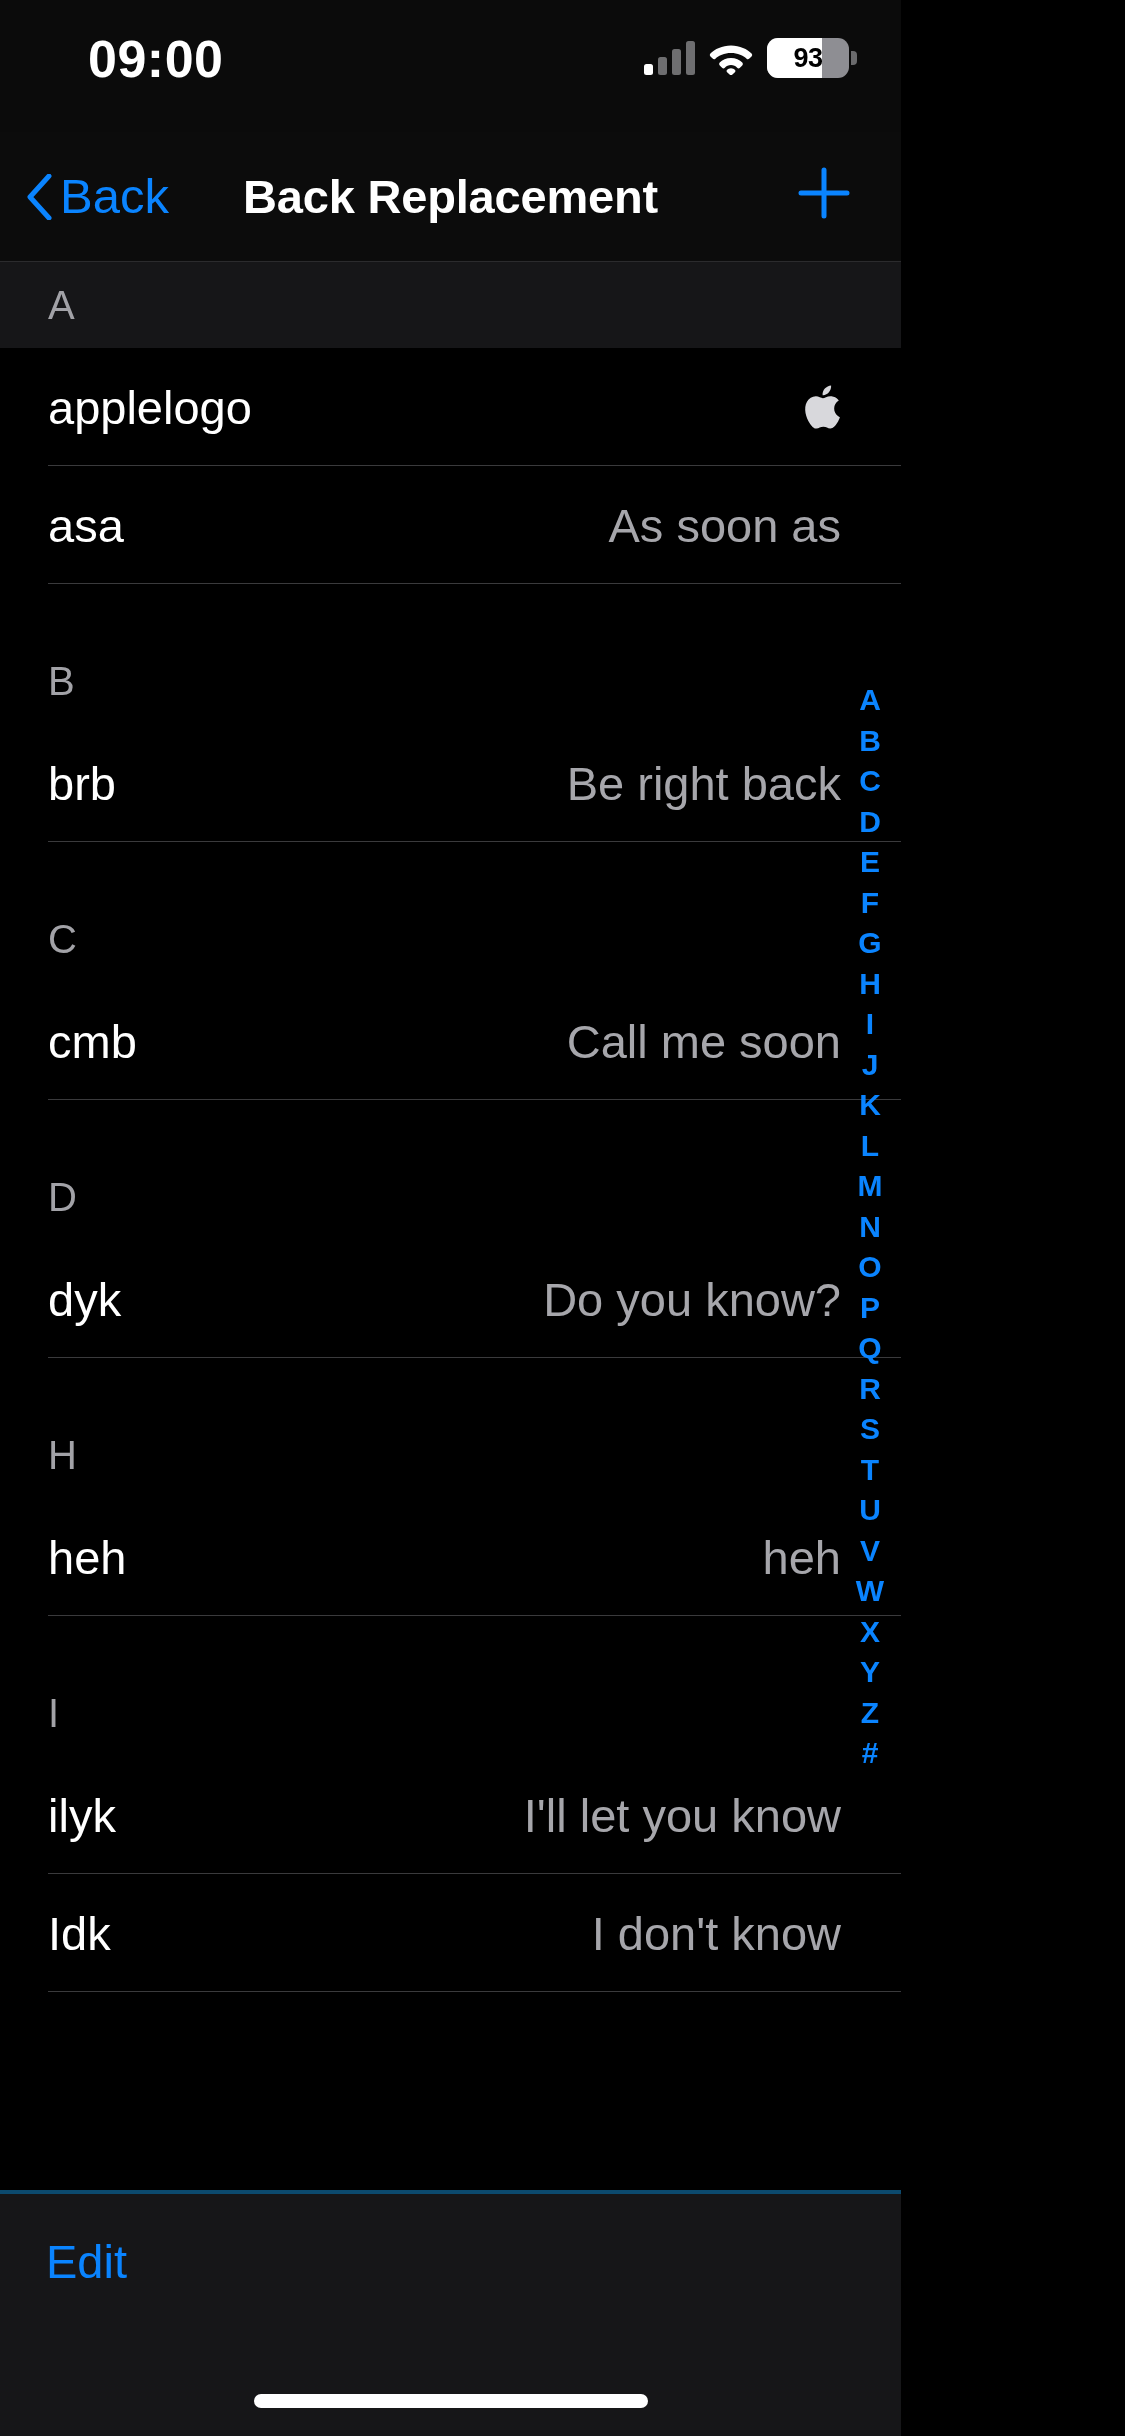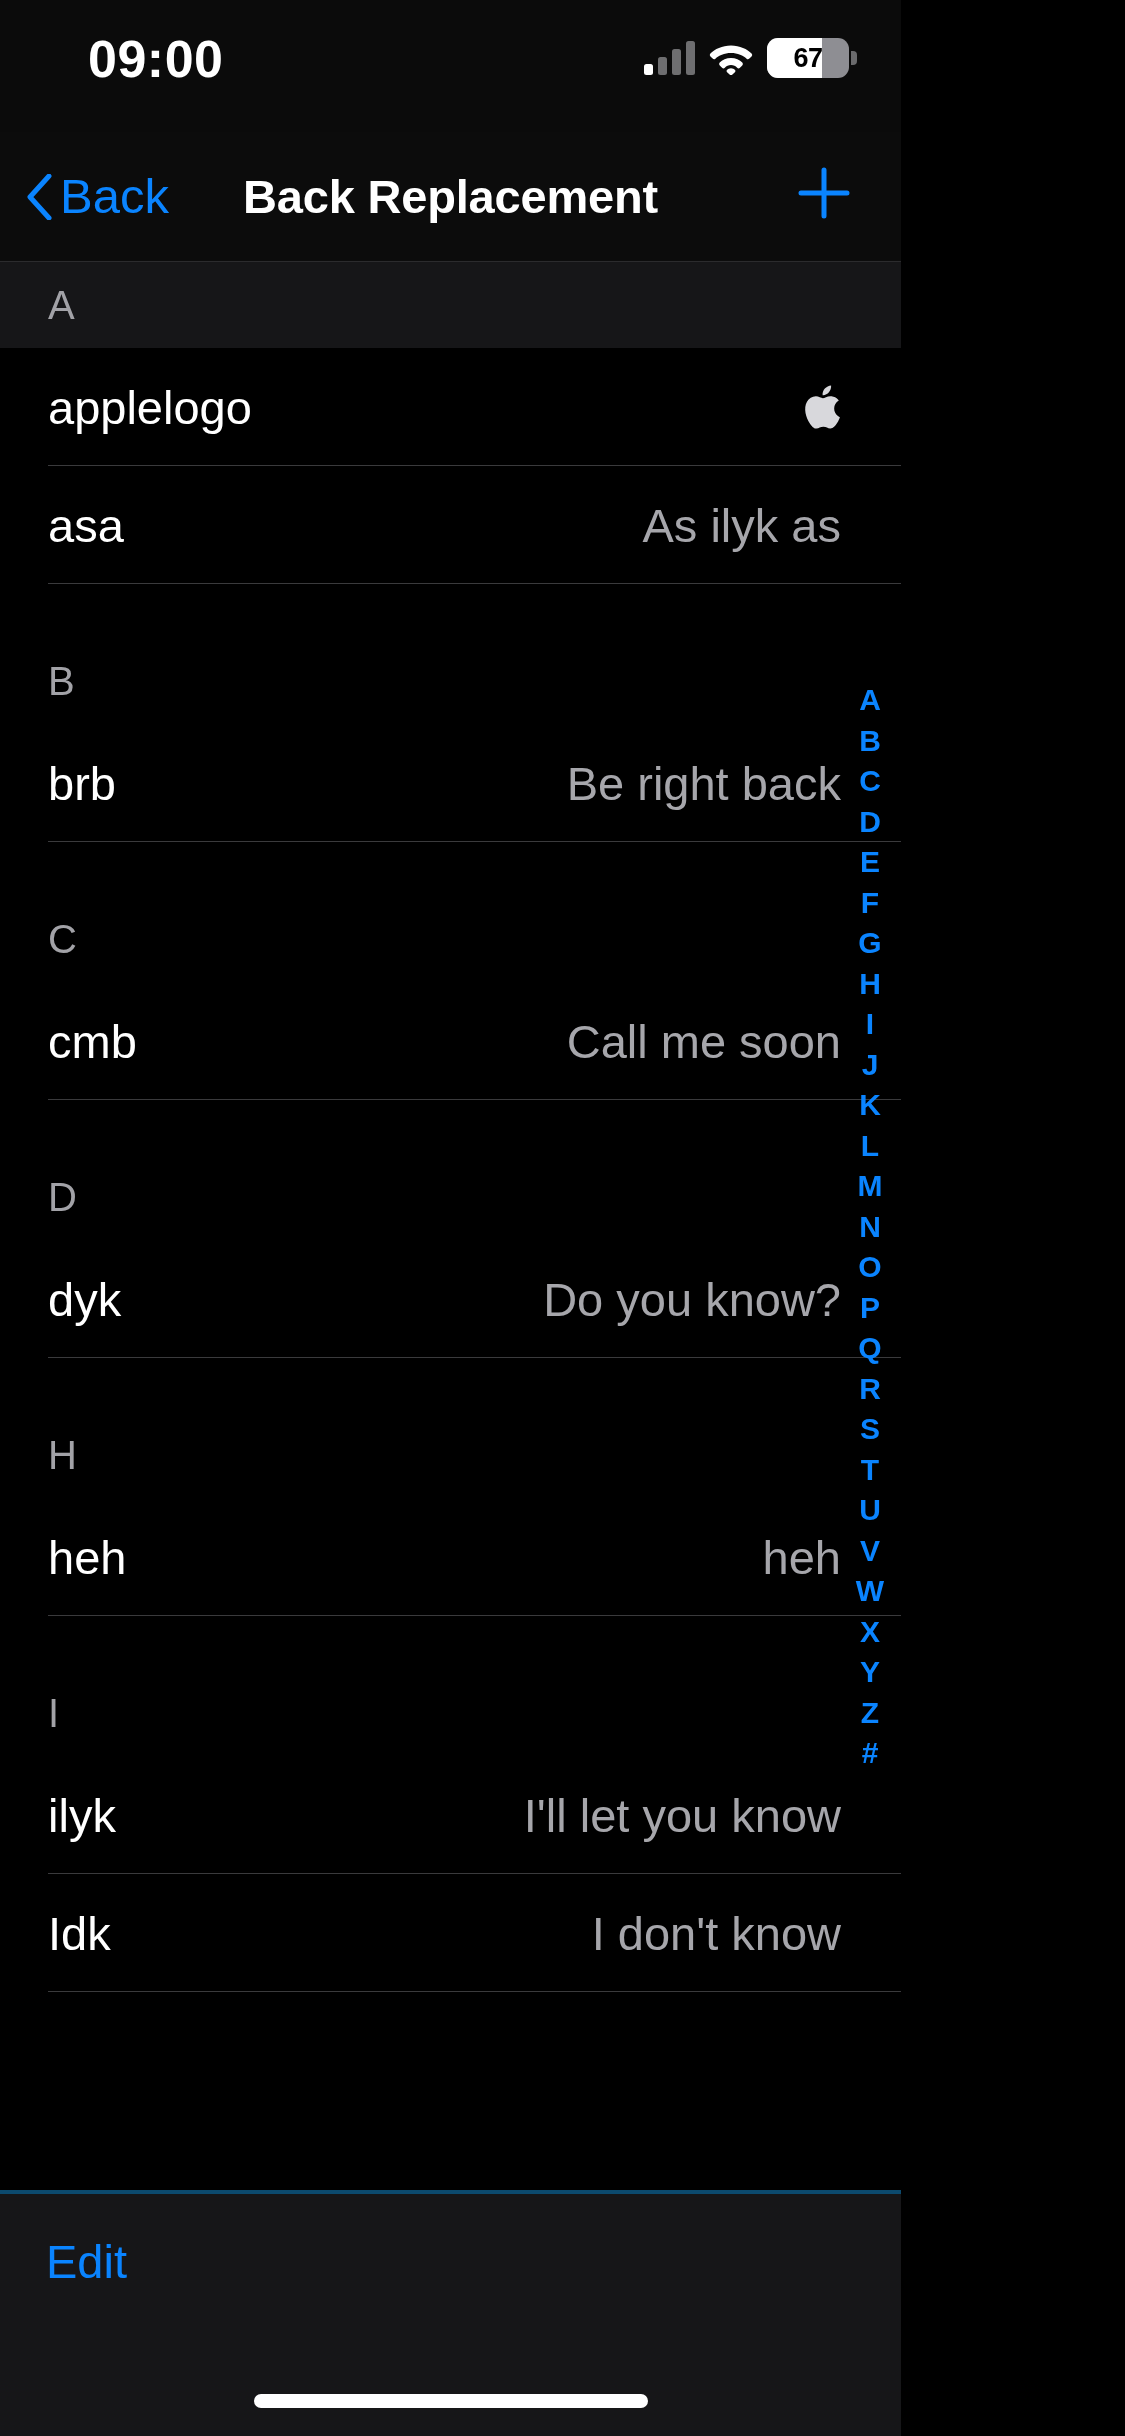--- a/index.html
+++ b/index.html
@@ -224,21 +224,21 @@
           <i></i>
           <i></i>
       </div>
       <svg class="wifi" viewBox="0 0 44 34">
         <path d="M22 4.5C13.2 4.5 5.6 8.2 1.4 12.6a2 2 0 0 0 .05 2.8l2.2 2.2a2 2 0 0 0 2.75.06C9.6 14.6 15.4 12 22 12s12.4 2.6 15.6 5.66a2 2 0 0 0 2.75-.06l2.2-2.2a2 2 0 0 0 .05-2.8C38.4 8.2 30.8 4.5 22 4.5Z" fill="#ffffff"></path>
         <path d="M22 17c-4.6 0-8.8 1.9-11.3 4.6a2 2 0 0 0 .05 2.8l2.3 2.3a2 2 0 0 0 2.8 0C17.3 25.1 19.5 24 22 24s4.7 1.1 6.15 2.7a2 2 0 0 0 2.8 0l2.3-2.3a2 2 0 0 0 .05-2.8C30.8 18.9 26.6 17 22 17Z" fill="#ffffff"></path>
         <path d="M22 27.2c-1.6 0-3.1.7-4 1.8a1.6 1.6 0 0 0 .1 2.2l2.75 2.6a1.6 1.6 0 0 0 2.3 0l2.75-2.6a1.6 1.6 0 0 0 .1-2.2c-.9-1.1-2.4-1.8-4-1.8Z" fill="#ffffff"></path>
       </svg>
       <div class="battery">
         <div class="battery-fill"></div>
-        <div class="battery-pct">67</div>
+        <div class="battery-pct">93</div>
         <div class="battery-cap"></div>
       </div>
     </div>
   </div>
 
   <div class="nav-bar">
     <div class="nav-back">
       <svg class="chev" viewBox="0 0 26 46">
         <path d="M23 2 4 23l19 21" fill="none" stroke="#0a84ff" stroke-width="5" stroke-linecap="round" stroke-linejoin="round"></path>
       </svg>
@@ -259,21 +259,21 @@
           <span class="row-key">applelogo</span>
           <span class="row-value apple-glyph">
             <svg width="40" height="48" viewBox="0 0 40 48" style="display:block">
               <path d="M33.2 25.6c-.05-5.4 4.4-8 4.6-8.15-2.5-3.66-6.4-4.16-7.8-4.22-3.32-.34-6.48 1.95-8.16 1.95-1.68 0-4.28-1.9-7.03-1.85-3.62.05-6.95 2.1-8.82 5.34-3.76 6.53-.96 16.2 2.7 21.5 1.79 2.6 3.92 5.5 6.72 5.4 2.7-.11 3.72-1.75 6.98-1.75s4.18 1.75 7.03 1.69c2.9-.05 4.74-2.64 6.51-5.25 2.05-3.01 2.9-5.93 2.95-6.08-.06-.03-5.66-2.17-5.72-8.58Z" fill="#d8d8dc"></path>
               <path d="M27.9 9.2c1.48-1.8 2.48-4.3 2.2-6.8-2.13.09-4.72 1.42-6.25 3.2-1.37 1.58-2.57 4.12-2.25 6.55 2.38.18 4.81-1.21 6.3-2.95Z" fill="#d8d8dc"></path>
             </svg>
           </span>
         </div>
         <div class="row">
           <span class="row-key">asa</span>
-          <span class="row-value">As ilyk as</span>
+          <span class="row-value">As soon as</span>
         </div>
         <div class="spacer"></div>
         <div class="section-header plain">B</div>
         <div class="row">
           <span class="row-key">brb</span>
           <span class="row-value">Be right back</span>
         </div>
         <div class="spacer"></div>
         <div class="section-header plain">C</div>
         <div class="row">

